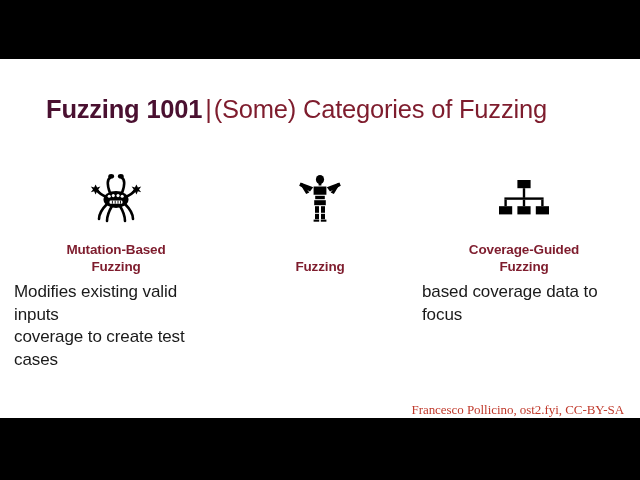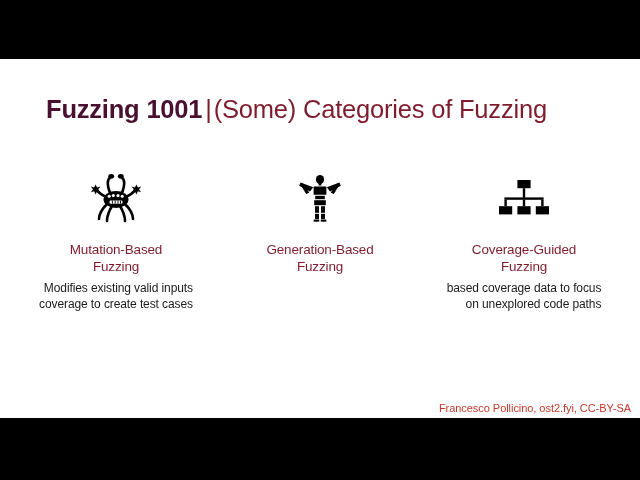--- a/index.html
+++ b/index.html
@@ -80,45 +80,46 @@
   }
   .col-icon {
     height: 56px;
     display: flex;
     align-items: center;
     justify-content: center;
     margin-bottom: 16px;
   }
   .col-heading {
     font-size: 13.5px;
-    font-weight: normal;
+    font-weight: bold;
     color: #7e1c2d;
     text-align: center;
     line-height: 1.26;
     letter-spacing: -0.15px;
   }
   .col-desc {
     margin-top: 6px;
-    font-size: 12px;
+    font-size: 17px;
     font-weight: normal;
     color: #1a1a1a;
-    text-align: right;
+    text-align: left;
     line-height: 1.33;
     letter-spacing: -0.1px;
   }
 
   
   #credit {
     position: absolute;
-    right: 9px;
+    right: 16px;
     top: 343px;
-    font-size: 11px;
+    font-size: 13px;
     color: #c0392b;
     letter-spacing: -0.05px;
     white-space: nowrap;
+    font-family: Liberation Serif, serif;
   }
 </style>
 </head>
 <body>
 
 <div id="slide-frame">
 
   <div id="letterbox-top"></div>
 
   <div id="slide-canvas">
@@ -209,21 +210,21 @@
               <rect x="24.0" y="42.8" width="4.0" height="5.4"></rect>
               <rect x="22.6" y="48.6" width="5.6" height="2.1"></rect>
 
               <rect x="30.0" y="35.2" width="4.0" height="6.6"></rect>
               <rect x="30.0" y="42.8" width="4.0" height="5.4"></rect>
               <rect x="29.8" y="48.6" width="5.6" height="2.1"></rect>
             </g>
           </svg>
         </div>
         <div class="col-heading">
-          <span>Generation-Based</span><br>
+          <br>
           <span>Fuzzing</span>
         </div>
       </div>
 
       <div class="column">
         <div class="col-icon">
           <svg width="58" height="52" viewBox="0 0 58 52" aria-hidden="true">
             <g fill="#000000">
 
               <rect x="22.4" y="9.0" width="13.2" height="8.2"></rect>
@@ -241,21 +242,20 @@
               <rect x="40.8" y="35.2" width="13.2" height="8.2"></rect>
             </g>
           </svg>
         </div>
         <div class="col-heading">
           <span>Coverage-Guided</span><br>
           <span>Fuzzing</span>
         </div>
         <div class="col-desc">
           <span>based coverage data to focus</span><br>
-          <span>on unexplored code paths</span>
         </div>
       </div>
 
     </div>
 
     <div id="credit">Francesco Pollicino, ost2.fyi, CC-BY-SA</div>
 
   </div>
 
   <div id="letterbox-bottom"></div>

